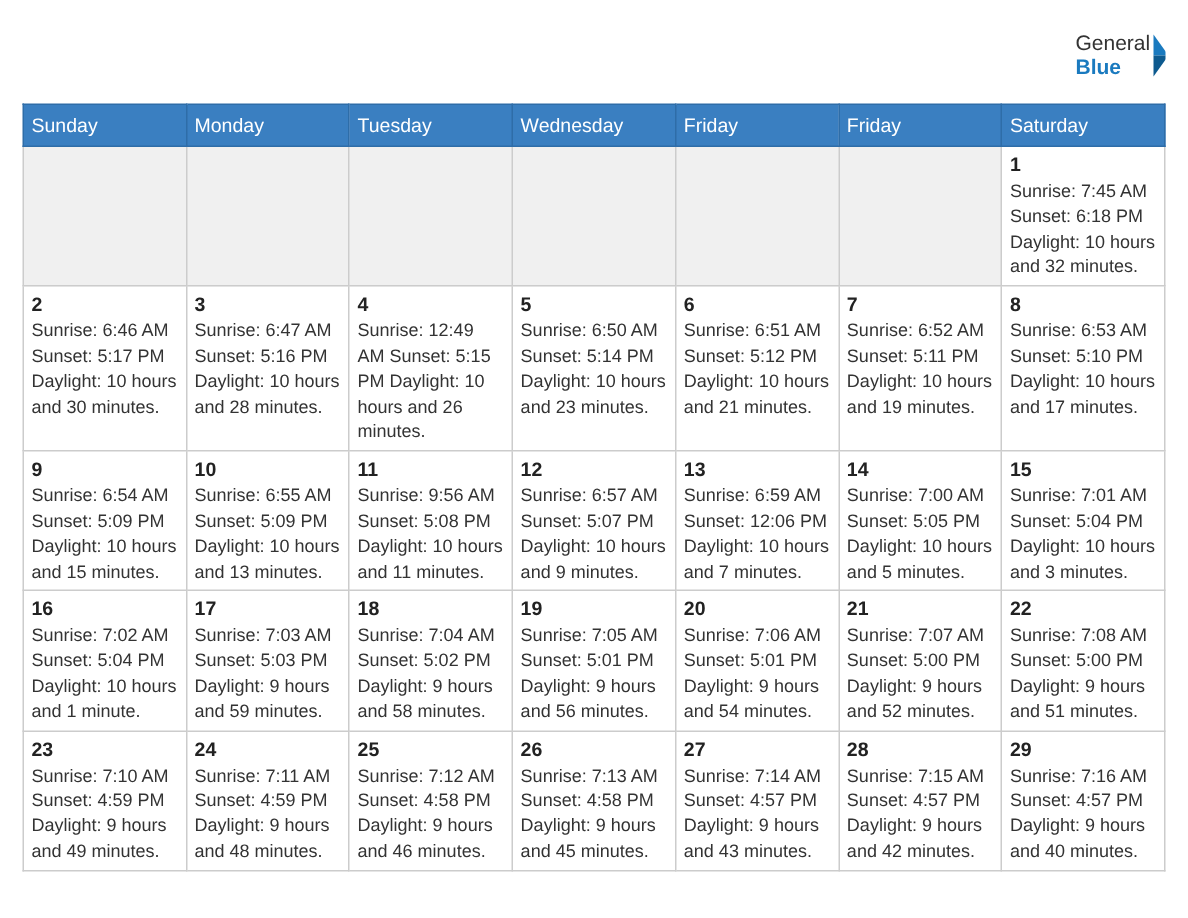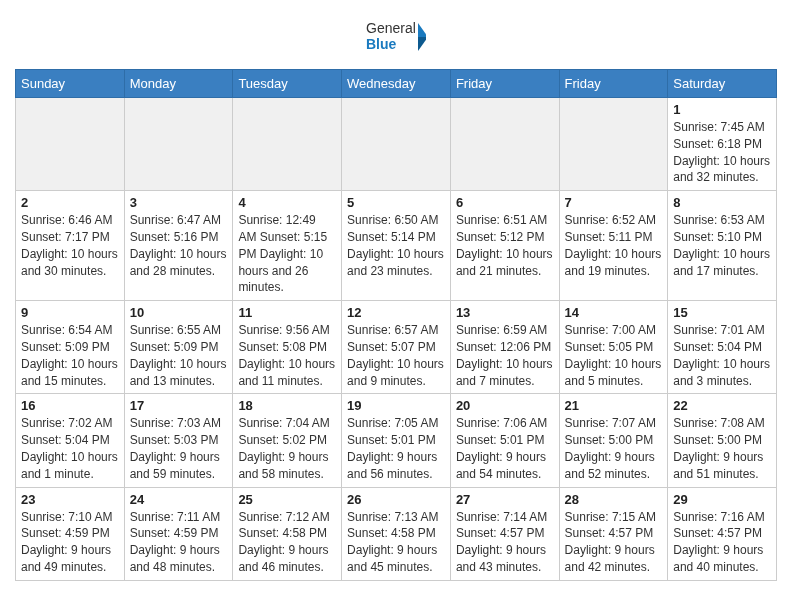--- a/index.html
+++ b/index.html
@@ -5,21 +5,21 @@
     * { box-sizing: border-box; margin: 0; padding: 0; }
     body {
       font-family: Arial, sans-serif;
       background: #fff;
       width: 792px;
       min-height: 612px;
       padding: 15px;
     }
     .header-area {
       display: flex;
-      justify-content: center;
+      justify-content: flex-end;
       align-items: flex-start;
       margin-bottom: 10px;
     }
     .logo {
       display: flex;
       align-items: center;
       gap: 4px;
     }
     .title-area {
       text-align: right;
@@ -118,21 +118,21 @@
           <span class="day-number">1</span>
           <div class="day-info">Sunrise: 7:45 AM
 Sunset: 6:18 PM
 Daylight: 10 hours and 32 minutes.</div>
         </td>
       </tr>
       <tr class="week-row">
         <td>
           <span class="day-number">2</span>
           <div class="day-info">Sunrise: 6:46 AM
-Sunset: 7:17 PM
+Sunset: 5:17 PM
 Daylight: 10 hours and 30 minutes.</div>
         </td>
         <td>
           <span class="day-number">3</span>
           <div class="day-info">Sunrise: 6:47 AM
 Sunset: 5:16 PM
 Daylight: 10 hours and 28 minutes.</div>
         </td>
         <td>
           <span class="day-number">4</span>

